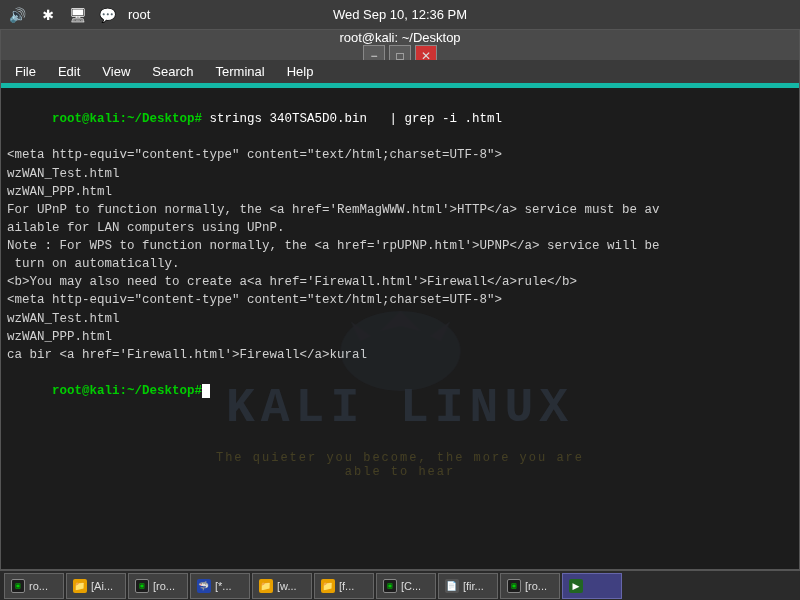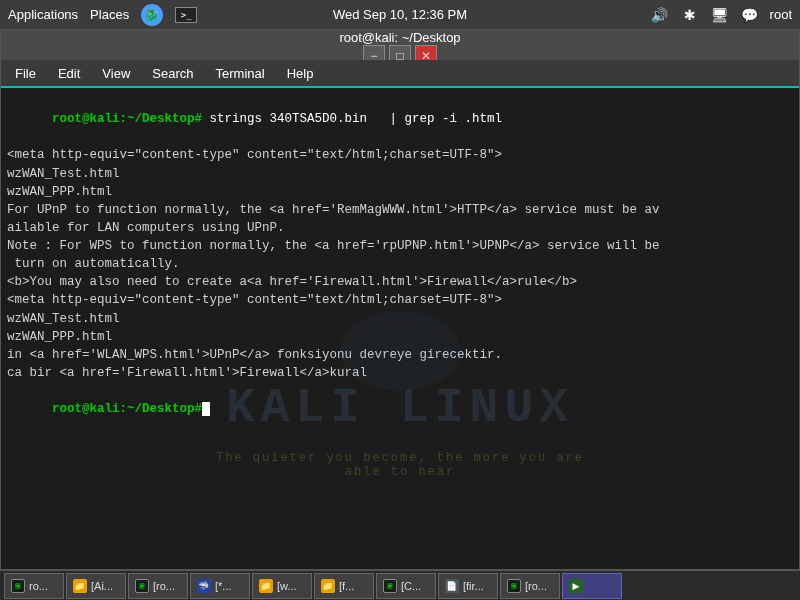--- a/index.html
+++ b/index.html
@@ -122,21 +122,21 @@
     }
 
     
     #menu-bar {
       background: #3a3a3a;
       height: 28px;
       display: flex;
       align-items: center;
       padding: 0 4px;
       gap: 2px;
-      border-bottom: 2px solid #14b8a6;
+      border-bottom: 5px solid #14b8a6;
     }
     .menu-item {
       color: #ffffff;
       font-size: 13px;
       padding: 2px 10px;
       cursor: pointer;
     }
 
     
     #terminal-content {
@@ -250,26 +250,20 @@
       background: #226622;
     }
     .taskbar-icon.gray-box {
       background: #555;
     }
   </style>
 </head>
 <body>
 
 <div id="top-bar">
-  <div id="top-bar-left">
-    <span style="cursor:pointer;">Applications</span>
-    <span style="cursor:pointer;">Places</span>
-    <span class="kali-dragon">🐉</span>
-    <span class="terminal-icon-small">&gt;_</span>
-  </div>
   <div id="top-bar-center">Wed Sep 10, 12:36 PM</div>
   <div id="top-bar-right">
     <span class="top-bar-icon">🔊</span>
     <span class="top-bar-icon">✱</span>
     <span class="top-bar-icon">🖥</span>
     <span class="top-bar-icon">💬</span>
     <span>root</span>
   </div>
 </div>
 
@@ -302,21 +296,20 @@
     <div class="line">wzWAN_Test.html</div>
     <div class="line">wzWAN_PPP.html</div>
     <div class="line">For UPnP to function normally, the &lt;a href='RemMagWWW.html'&gt;HTTP&lt;/a&gt; service must be av</div>
     <div class="line">ailable for LAN computers using UPnP.</div>
     <div class="line">Note : For WPS to function normally, the &lt;a href='rpUPNP.html'&gt;UPNP&lt;/a&gt; service will be</div>
     <div class="line"> turn on automatically.</div>
     <div class="line">&lt;b&gt;You may also need to create a&lt;a href='Firewall.html'&gt;Firewall&lt;/a&gt;rule&lt;/b&gt;</div>
     <div class="line">&lt;meta http-equiv="content-type" content="text/html;charset=UTF-8"&gt;</div>
     <div class="line">wzWAN_Test.html</div>
     <div class="line">wzWAN_PPP.html</div>
-    <div class="line">in &lt;a href='WLAN_WPS.html'&gt;UPnP&lt;/a&gt; fonksiyonu devreye girecektir.</div>
     <div class="line">ca bir &lt;a href='Firewall.html'&gt;Firewall&lt;/a&gt;kural</div>
     <div class="line">
       <span class="prompt">root@kali:~/Desktop#</span><span class="cmd-text" style="background:#ffffff;color:#1c1c1c;"> </span>
     </div>
 
     <div id="kali-watermark">
       <svg width="180" height="100" viewBox="0 0 180 100" xmlns="http://www.w3.org/2000/svg">
 
         <g fill="#6080b0" opacity="0.7">
           <ellipse cx="90" cy="50" rx="60" ry="40"></ellipse>

